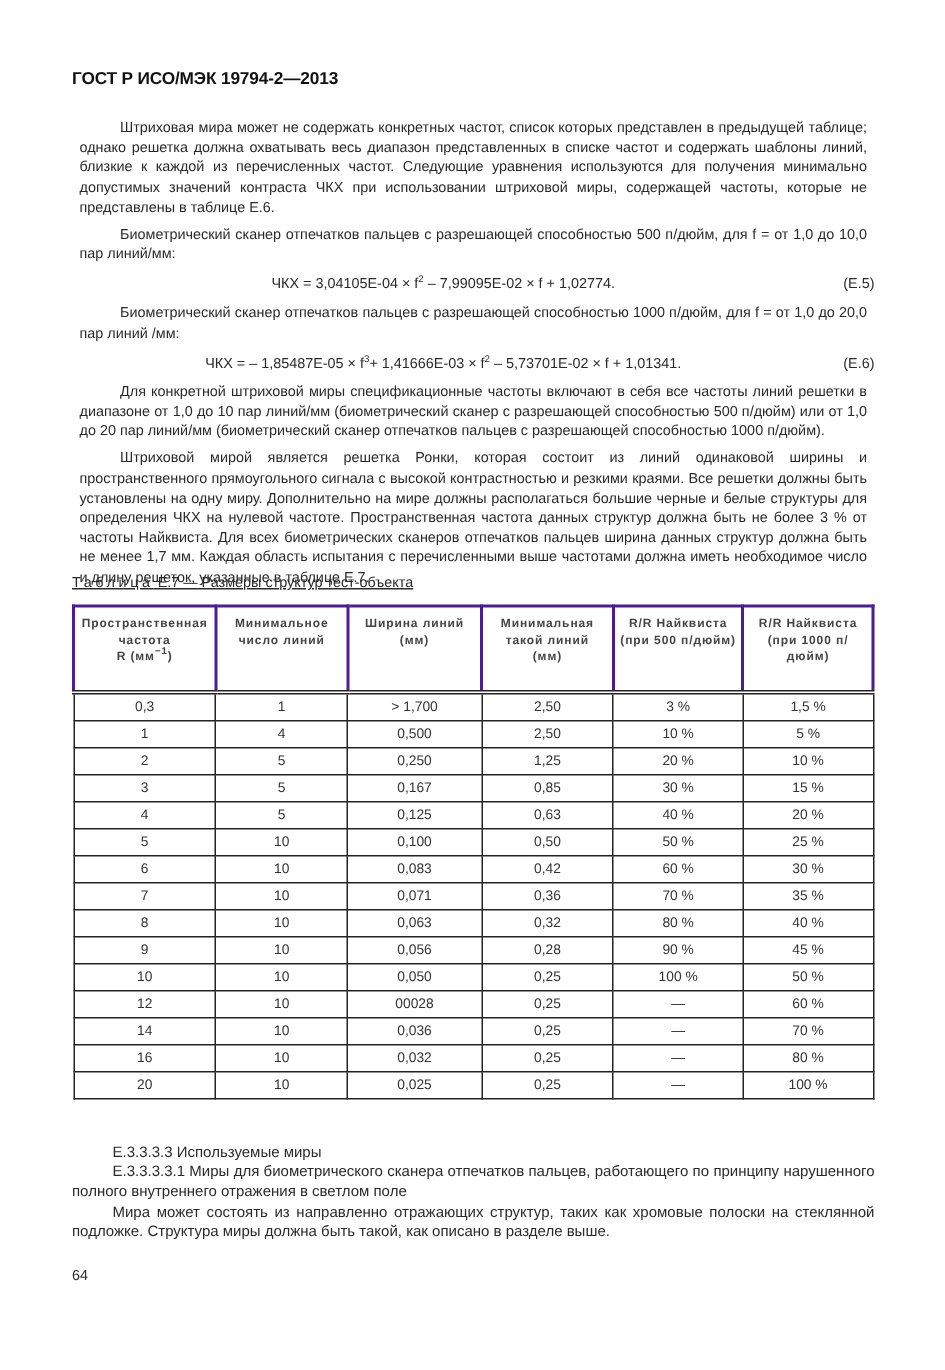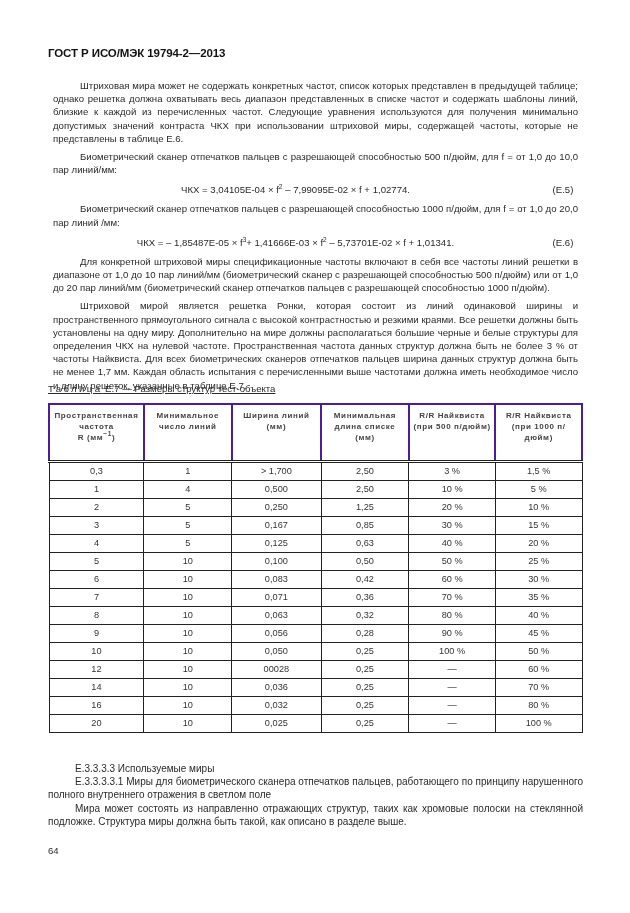--- a/index.html
+++ b/index.html
@@ -4,21 +4,21 @@
 <style>
   html, body { margin: 0; padding: 0; background: #ffffff; }
   body { width: 630px; height: 913px; position: relative; overflow: hidden;
          font-family: "Liberation Sans", sans-serif; color: #2a2a2a; }
   .page { position: absolute; left: 48px; top: 0; width: 535px; }
   .doc-header { position: absolute; top: 47px; left: 0; font-weight: bold; font-size: 11.5px; color: #111; letter-spacing: -0.1px; text-align: right; }
   .body-text { position: absolute; left: 0; width: 535px; font-size: 9.6px; line-height: 13.2px; text-align: justify; }
   .body-text p { margin: 5px; text-indent: 27px; }
   .eq { display: flex; justify-content: space-between; font-size: 9.6px; line-height: 13px; margin: 7px 0 6px 0; }
   .eq .formula { flex: 1; text-align: center; }
-  .eq .label { width: 40px; text-align: center; }
+  .eq .label { width: 40px; text-align: right; }
   sup { font-size: 6.5px; vertical-align: 4px; line-height: 0; }
   .table-caption { position: absolute; left: 0; top: 383px; font-size: 9.6px; text-decoration: underline; }
   .table-caption .spaced { letter-spacing: 2.4px; }
   table.spec { position: absolute; left: 0; top: 403px; width: 535px; border-collapse: collapse; font-size: 9.2px; }
   table.spec th { font-weight: bold; font-size: 8px; letter-spacing: 0.6px; color: #444; border: 2px solid #4c1d95; height: 50px; vertical-align: top; padding: 5px 2px 0 2px; line-height: 11px; }
   table.spec tr.head-row th { border-bottom: 3px double #222; }
   table.spec td { border: 1px solid #222; height: 17px; text-align: center; padding: 0; line-height: 17px; color: #333; }
   .footer-text { position: absolute; left: 0; top: 762px; width: 535px; font-size: 10px; line-height: 13.2px; text-align: justify; }
   .footer-text p { margin: 0; text-indent: 27px; }
   .page-num { position: absolute; left: 0; top: 827px; font-size: 9.6px; margin-top: 18px; }
@@ -54,21 +54,21 @@
         <col style="width:90px">
         <col style="width:88px">
         <col style="width:87px">
         <col style="width:87px">
     </colgroup>
     <thead>
       <tr class="head-row">
         <th><span>Пространственная</span><br><span>частота</span><br><span>R (мм</span><sup>−1</sup><span>)</span></th>
         <th><span>Минимальное</span><br><span>число линий</span></th>
         <th><span>Ширина линий</span><br><span>(мм)</span></th>
-        <th><span>Минимальная</span><br><span>длина списке</span><br><span>(мм)</span></th>
+        <th><span>Минимальная</span><br><span>такой линий</span><br><span>(мм)</span></th>
         <th><span>R/R Найквиста</span><br><span>(при 500 п/дюйм)</span></th>
         <th><span>R/R Найквиста</span><br><span>(при 1000 п/дюйм)</span></th>
       </tr>
     </thead>
     <tbody id="table-body">
         <tr>
           <td>0,3</td>
           <td>1</td>
           <td>&gt; 1,700</td>
           <td>2,50</td>

